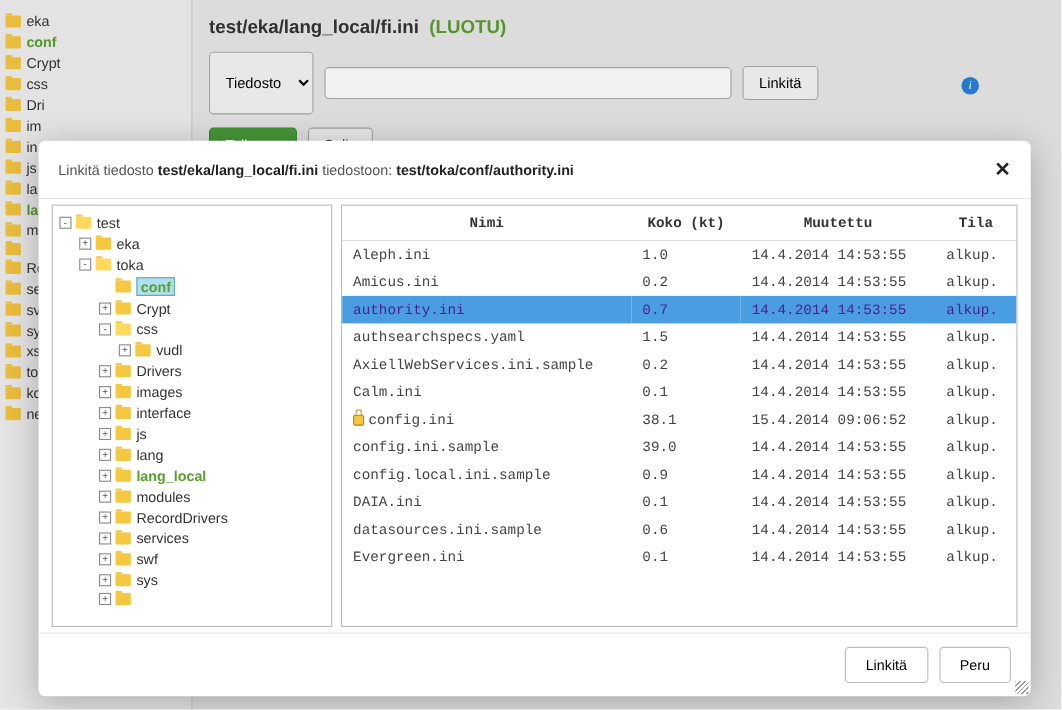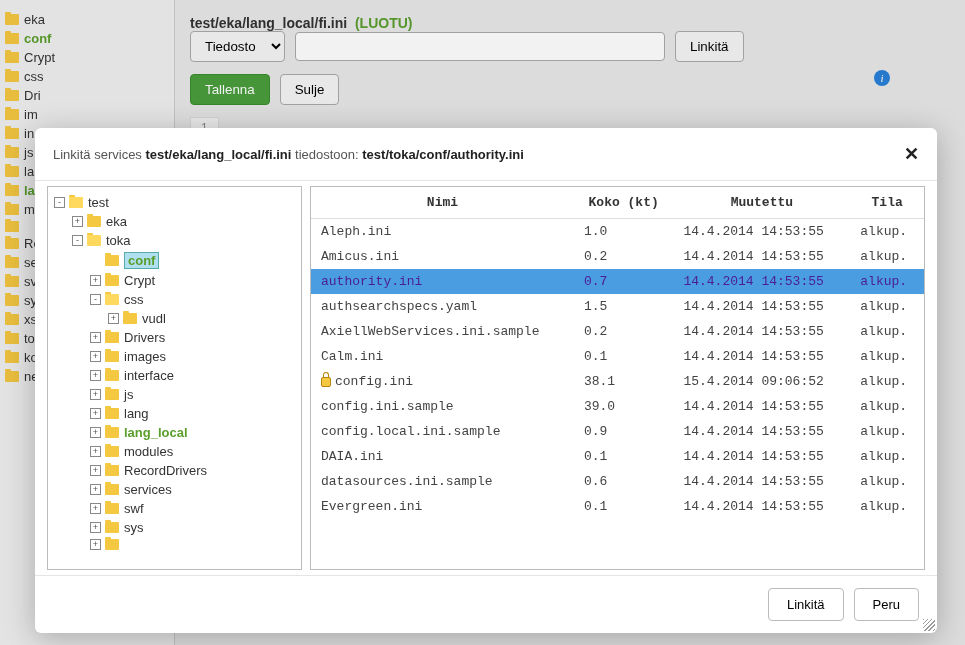--- a/index.html
+++ b/index.html
@@ -4,24 +4,24 @@
 <style>
 * { box-sizing: border-box; margin: 0; padding: 0; }
 body { font-family: Arial, sans-serif; font-size: 13px; background: #e8e8e8; width: 965px; height: 645px; overflow: hidden; position: relative; }
 
 
 .bg-page { position: absolute; top: 0; left: 0; right: 0; bottom: 0; filter: none; }
 .bg-sidebar { position: absolute; left: 0; top: 0; width: 175px; height: 645px; background: #f0f0f0; border-right: 1px solid #ccc; padding-top: 10px; }
 .bg-sidebar-item { display: flex; align-items: center; padding: 2px 5px; font-size: 13px; color: #333; }
 .bg-sidebar-item.bold { font-weight: bold; color: #5a9e2d; }
 .bg-main { position: absolute; left: 175px; top: 0; right: 0; padding: 15px; }
-.bg-breadcrumb { font-size: 14px; font-weight: bold; color: #333; margin-bottom: 0; }
+.bg-breadcrumb { font-size: 17px; font-weight: bold; color: #333; margin-bottom: 12px; }
 .bg-breadcrumb .luotu { color: #5a9e2d; font-weight: bold; }
 .bg-controls { display: flex; gap: 10px; margin-bottom: 12px; align-items: center; }
-.bg-select { padding: 6px 10px; border: 1px solid #aaa; border-radius: 4px; background: #f5f5f5; width: 95px; }
+.bg-select { padding: 19px 10px; border: 1px solid #aaa; border-radius: 4px; background: #f5f5f5; width: 95px; }
 .bg-input { flex: 1; padding: 6px; border: 1px solid #aaa; border-radius: 4px; max-width: 370px; }
 .bg-btn { padding: 7px 14px; border: 1px solid #aaa; border-radius: 4px; background: #f5f5f5; cursor: pointer; }
 .bg-btn-primary { background: #4a9d3d; color: white; border: 1px solid #3a8d2d; }
 .bg-btns2 { display: flex; gap: 10px; margin-bottom: 12px; }
 .info-icn { position: absolute; right: 75px; top: 70px; width: 16px; height: 16px; background: #2980d9; border-radius: 50%; color: white; font-style: italic; font-size: 11px; text-align: center; line-height: 16px; font-family: serif; }
 .bg-linenum { display: inline-block; background: #f5f5f5; border: 1px solid #ddd; padding: 3px 10px; font-size: 12px; color: #888; }
 
 .folder-icn { display: inline-block; width: 14px; height: 11px; background: #f5c842; border-radius: 1px; position: relative; margin-right: 5px; vertical-align: middle; }
 .folder-icn::before { content: ''; position: absolute; top: -2px; left: 0; width: 6px; height: 2px; background: #f5c842; border-radius: 1px 1px 0 0; }
 .folder-icn.open { background: #ffd95e; }
@@ -170,21 +170,21 @@
     <span class="bg-linenum">1</span>
     <div class="info-icn">i</div>
   </div>
 </div>
 
 <div class="overlay"></div>
 
 <div class="modal">
   <div class="modal-header">
     <div class="modal-title">
-      <span>Linkitä services </span><b>test/eka/lang_local/fi.ini</b><span> tiedostoon: </span><b>test/toka/conf/authority.ini</b>
+      <span>Linkitä tiedosto </span><b>test/eka/lang_local/fi.ini</b><span> tiedostoon: </span><b>test/toka/conf/authority.ini</b>
     </div>
     <div class="modal-close">✕</div>
   </div>
 
   <div class="modal-body">
     <div class="tree-panel">
       <div class="tree" id="tree">
           <div class="tree-node ind0">
             <span class="tree-toggle">-</span>
             <span class="folder-icn open"></span>

